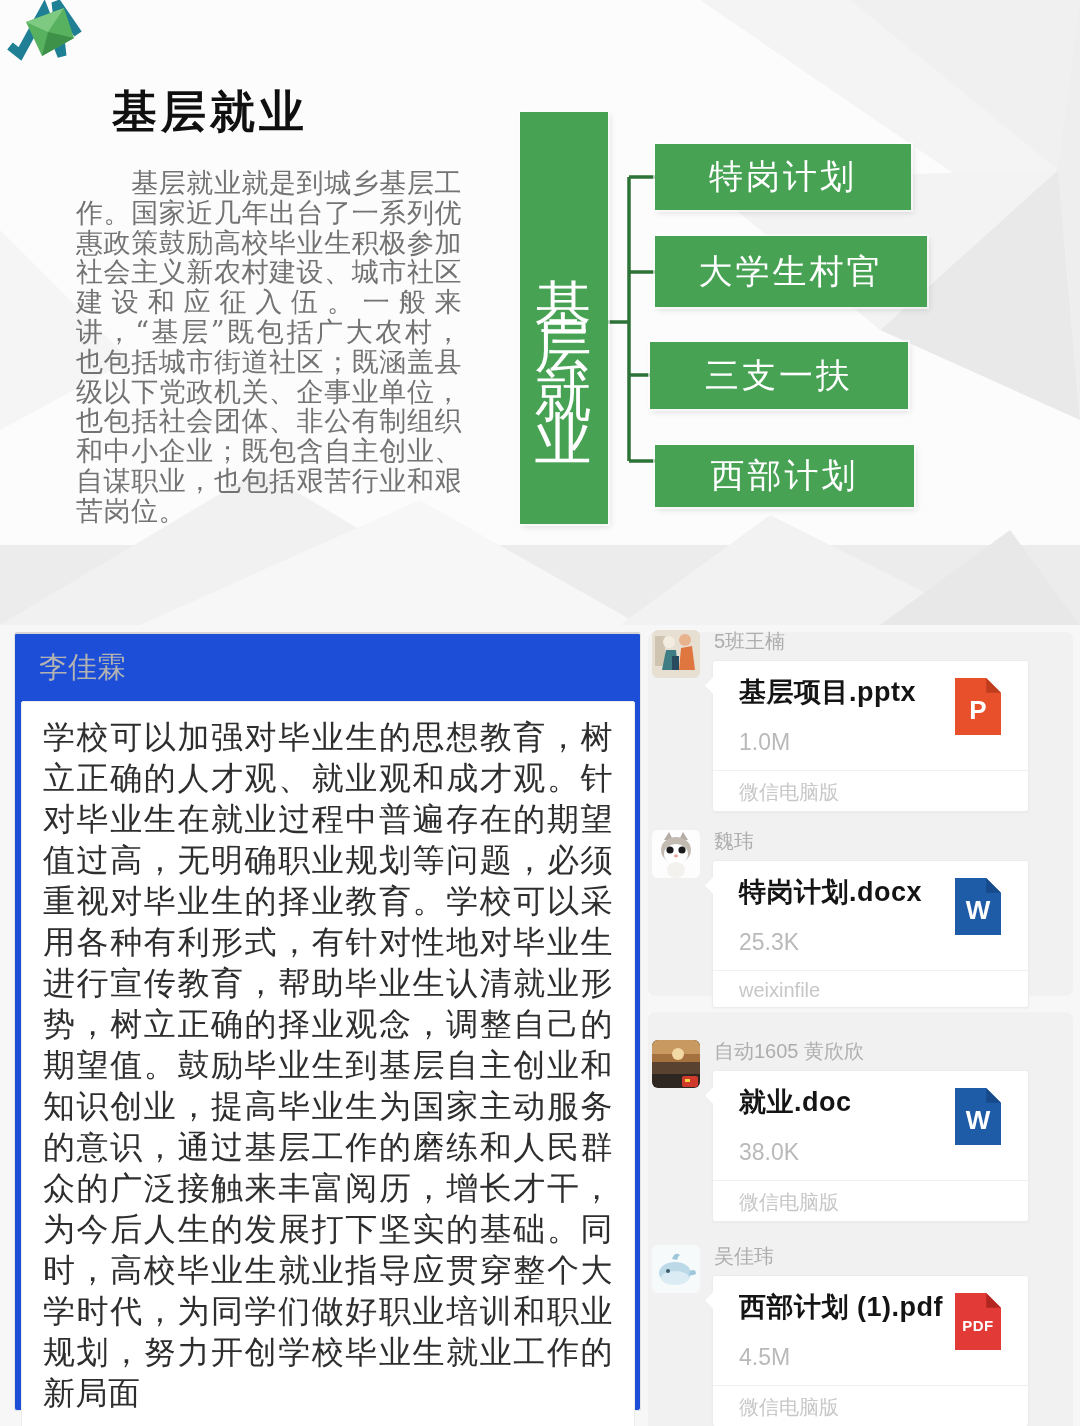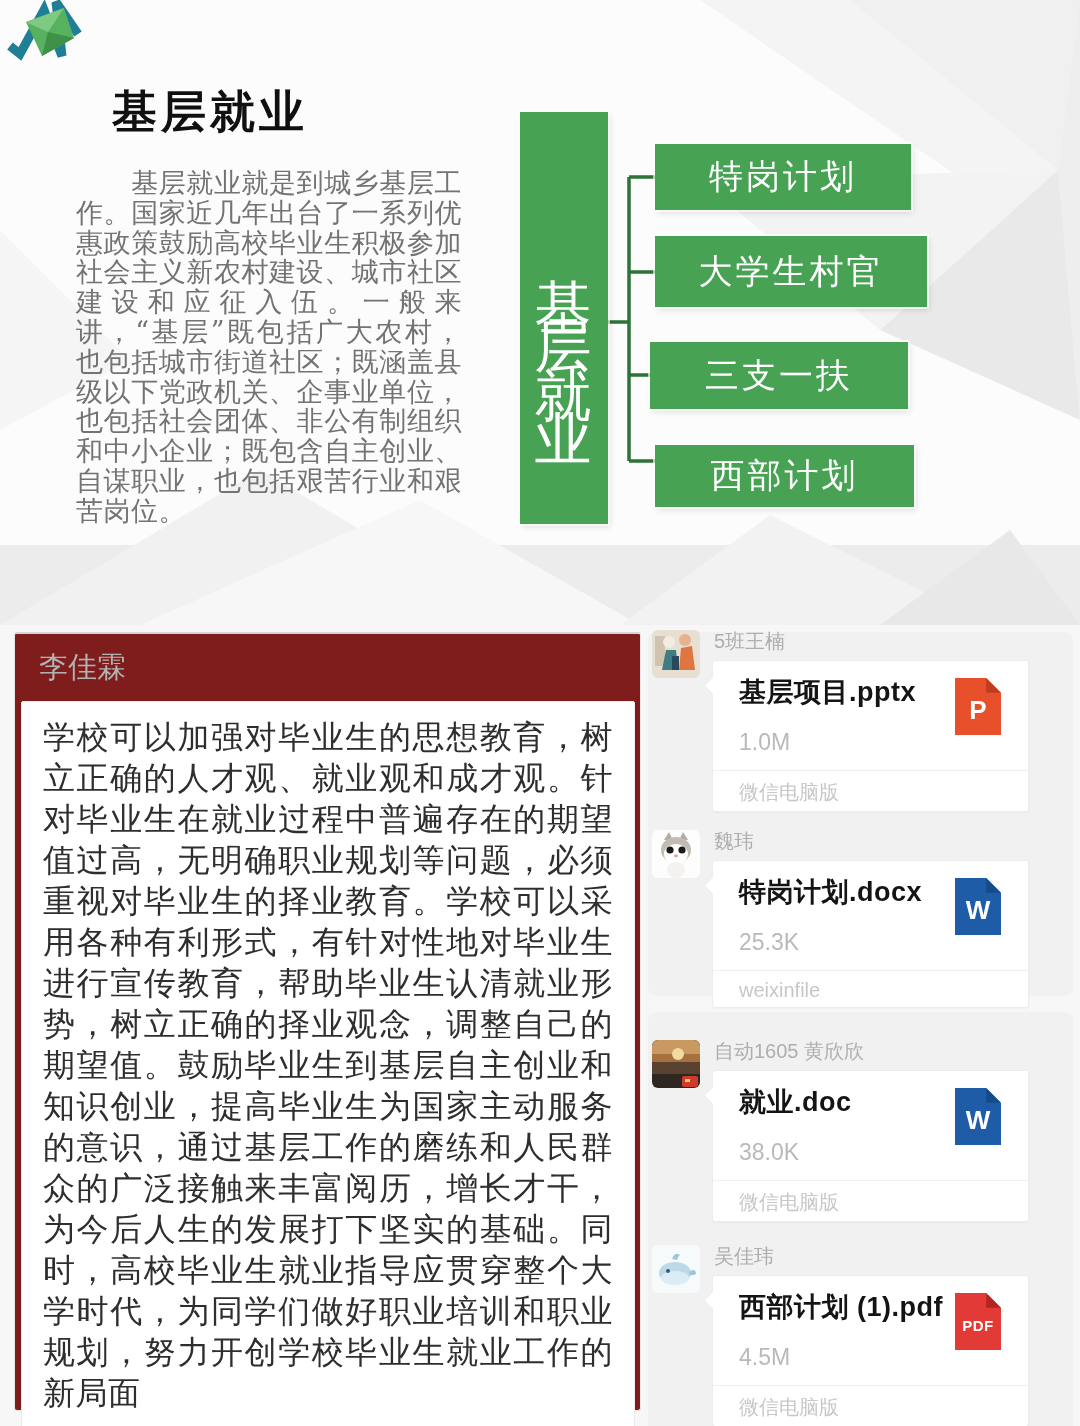--- a/index.html
+++ b/index.html
@@ -27,21 +27,21 @@
   .gbox-c0 { left:655px; top:144px; width:256px; }
   .gbox-c1 { left:655px; top:236px; width:272px; height:71px; }
   .gbox-c2 { left:650px; top:342px; width:258px; height:67px; }
   .gbox-c3 { left:655px; top:445px; width:259px; height:62px; }
   .connector-svg { position:absolute; left:0; top:0; pointer-events:none; }
 
   
   .chat { position:absolute; left:0; top:625px; width:1080px; height:801px; background:#f7f7f7; }
 
   .left-panel { position:absolute; left:14px; top:7px; width:627px; height:779px;
-    background:#7f1d1d; border:1px solid #e4e4e4; border-top:2px solid #d6d6d6; border-radius:3px; }
+    background:#1d4ed8; border:1px solid #e4e4e4; border-top:2px solid #d6d6d6; border-radius:3px; }
   .sender-big { margin:14px 0 0 24px; font-size:29px; color:#b2b2b2; }
   .msg-bubble { margin:13px 5px 0 6px; background:#ffffff; border:1px solid #ececec;
     border-radius:2px; padding:15px 21px 18px 21px; font-size:32px; line-height:41px;
     color:#2e2e2e; letter-spacing:0.5px; text-align:justify; }
 
   .right-col { position:absolute; left:648px; top:0px; width:425px; height:801px; }
   .rblock { position:absolute; left:0; width:425px; background:#f1f1f1; border-radius:8px; }
   .rblock-a { top:7px; height:364px; }
   .rblock-b { top:387px; height:414px; border-radius:8px 8px 0 0; }
 

